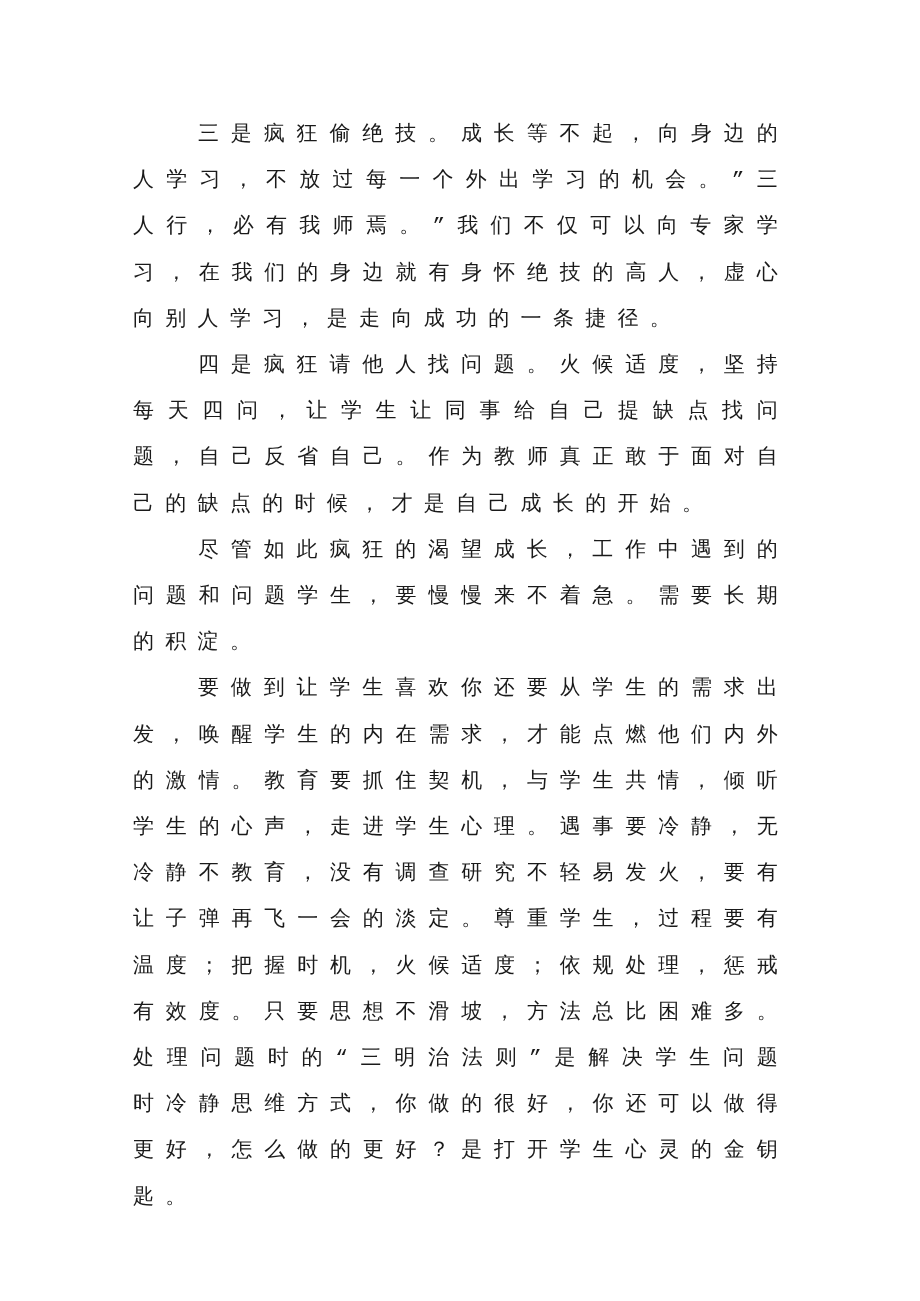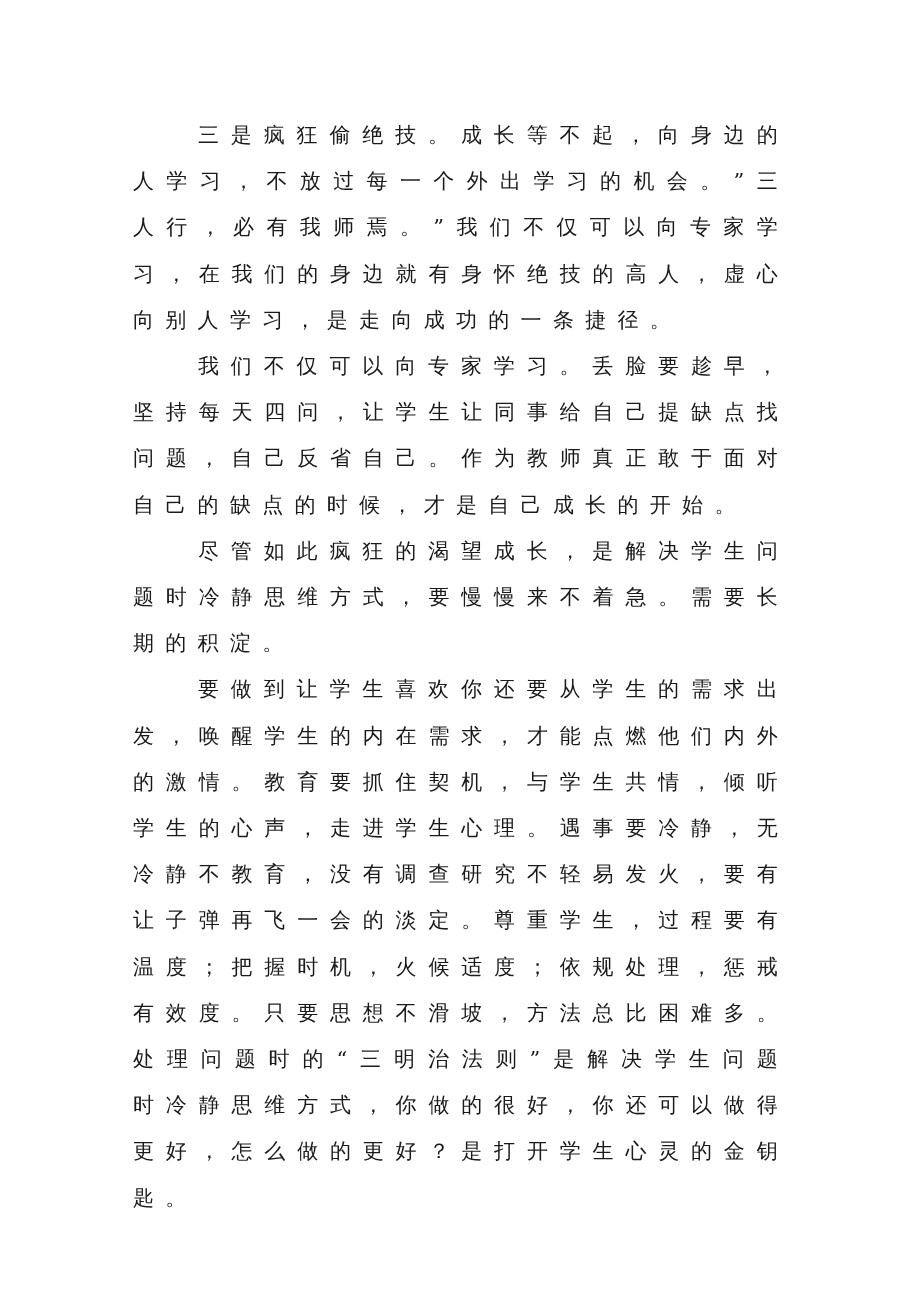--- a/index.html
+++ b/index.html
@@ -13,24 +13,25 @@
     font-size: 21px;
     letter-spacing: 11.3px;
     line-height: 46.2px;
     color: #1a1a1a;
   }
   .para {
     margin: 0;
     text-indent: 65px;
     text-align: justify;
     word-break: break-all;
+    font-family: Liberation Mono, monospace;
   }
 </style>
 </head>
 <body>
 
 <div class="page">
   <p class="para">三是疯狂偷绝技。成长等不起，向身边的人学习，不放过每一个外出学习的机会。”三人行，必有我师焉。”我们不仅可以向专家学习，在我们的身边就有身怀绝技的高人，虚心向别人学习，是走向成功的一条捷径。</p>
-  <p class="para">我们不仅可以向专家学习。丢脸要趁早，坚持每天四问，让学生让同事给自己提缺点找问题，自己反省自己。作为教师真正敢于面对自己的缺点的时候，才是自己成长的开始。</p>
-  <p class="para">尽管如此疯狂的渴望成长，是解决学生问题时冷静思维方式，要慢慢来不着急。需要长期的积淀。</p>
+  <p class="para">四是疯狂请他人找问题。火候适度，坚持每天四问，让学生让同事给自己提缺点找问题，自己反省自己。作为教师真正敢于面对自己的缺点的时候，才是自己成长的开始。</p>
+  <p class="para">尽管如此疯狂的渴望成长，工作中遇到的问题和问题学生，要慢慢来不着急。需要长期的积淀。</p>
   <p class="para">要做到让学生喜欢你还要从学生的需求出发，唤醒学生的内在需求，才能点燃他们内外的激情。教育要抓住契机，与学生共情，倾听学生的心声，走进学生心理。遇事要冷静，无冷静不教育，没有调查研究不轻易发火，要有让子弹再飞一会的淡定。尊重学生，过程要有温度；把握时机，火候适度；依规处理，惩戒有效度。只要思想不滑坡，方法总比困难多。处理问题时的“三明治法则”是解决学生问题时冷静思维方式，你做的很好，你还可以做得更好，怎么做的更好？是打开学生心灵的金钥匙。</p>
 
 </div>
 
 </body></html>

